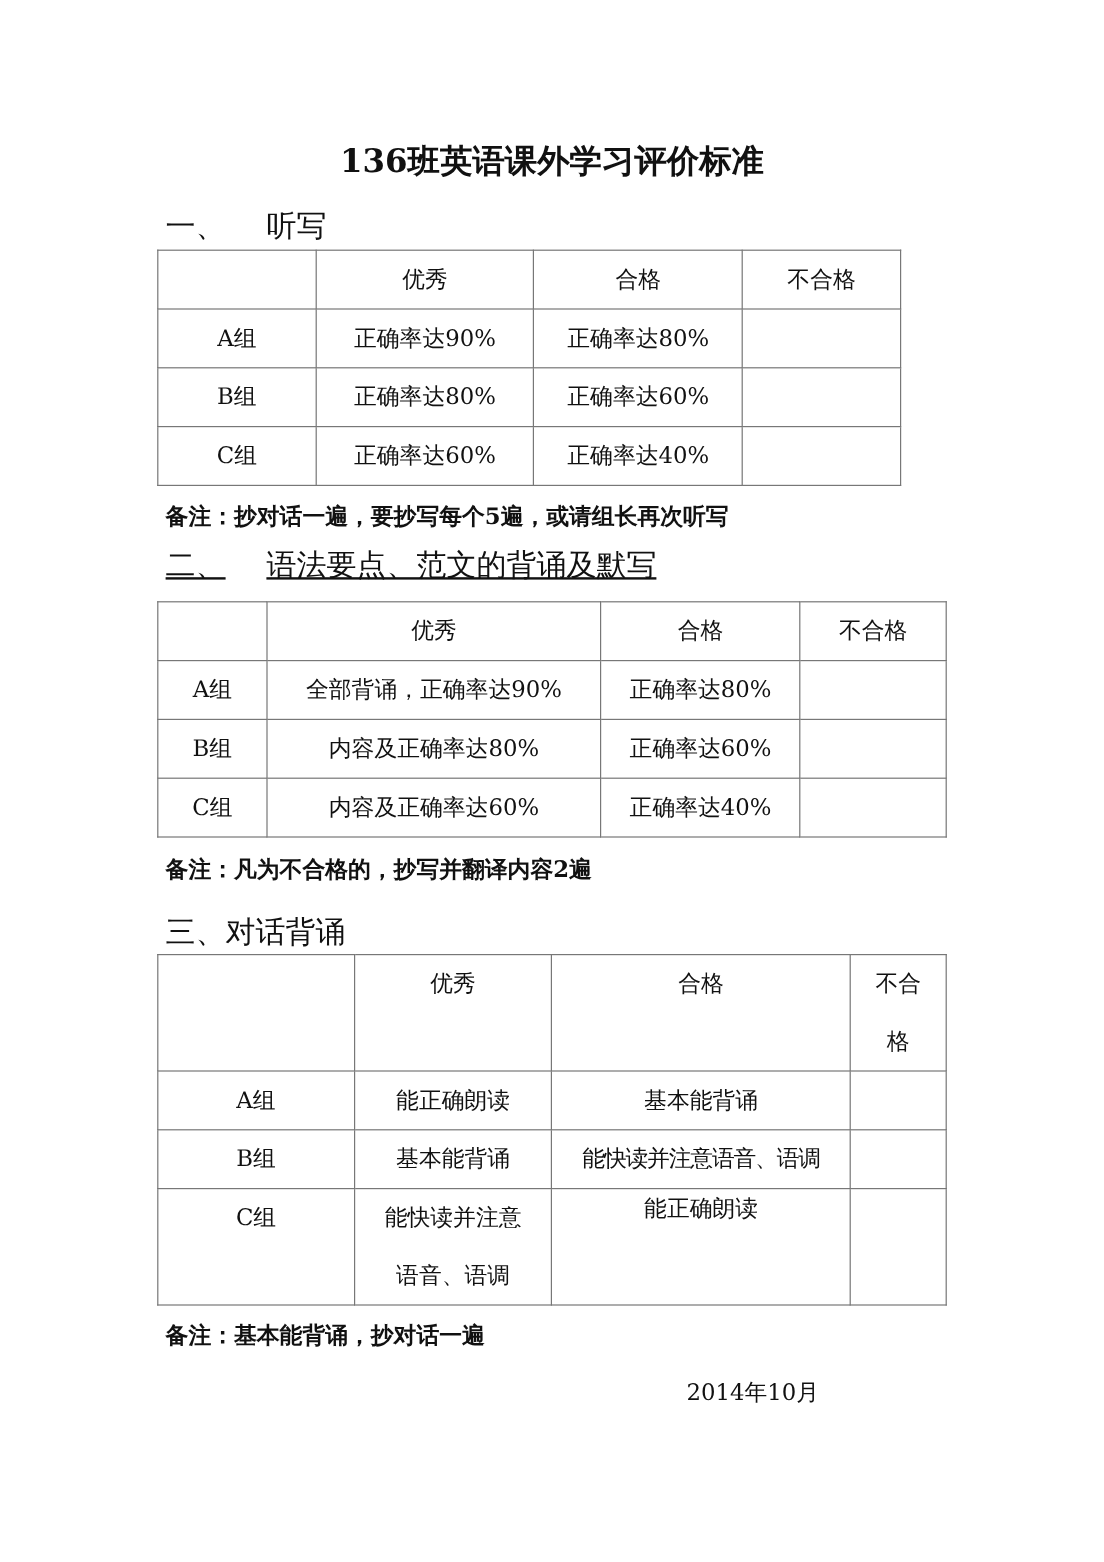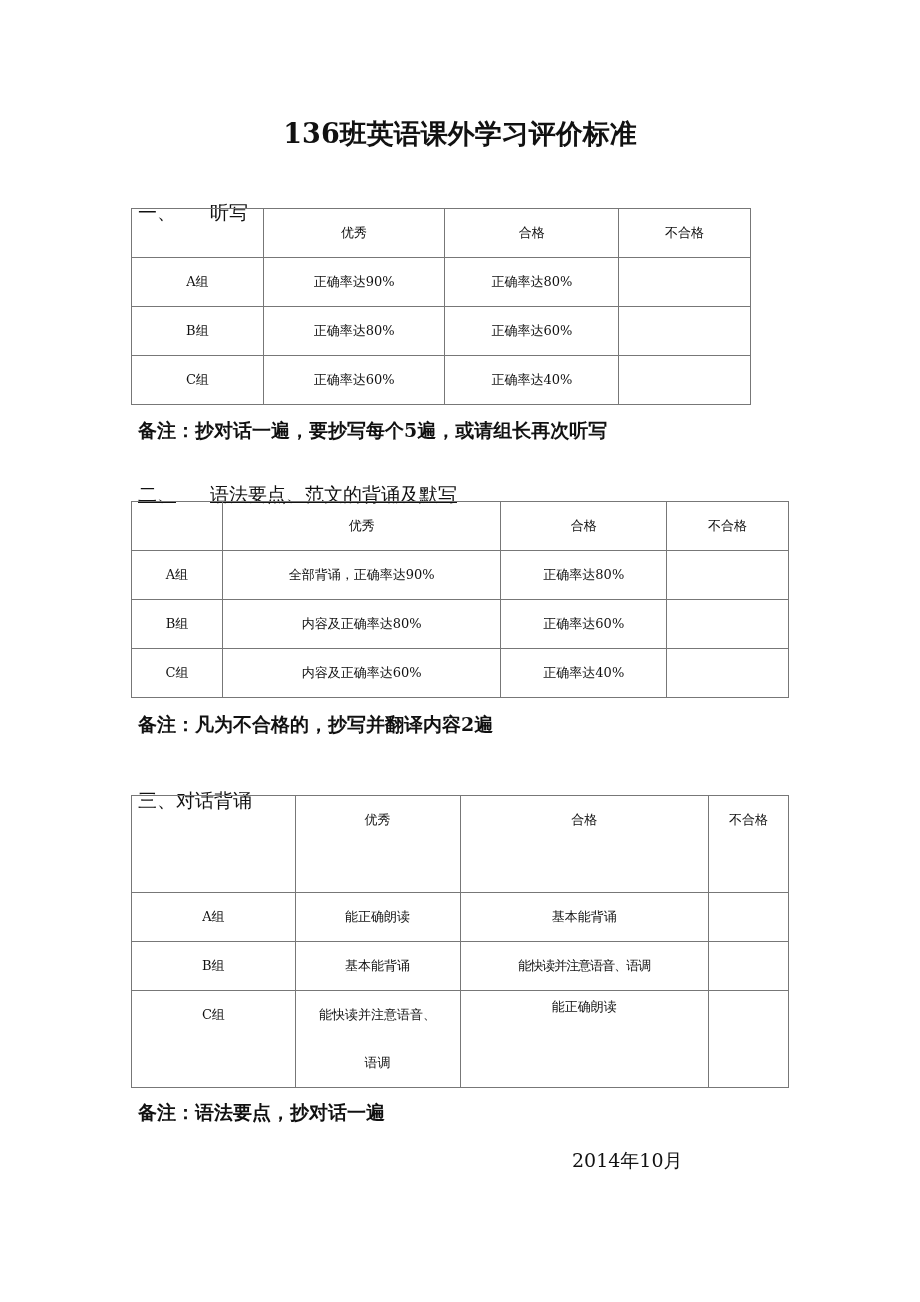--- a/index.html
+++ b/index.html
@@ -1,21 +1,21 @@
 <!DOCTYPE html>
 <html><head>
 <meta charset="utf-8">
 <style>
   html, body { margin:0; padding:0; background:#ffffff; }
   body { width:920px; height:1302px; position:relative; font-family:"DejaVu Serif","Liberation Serif",serif; color:#111; }
   .abs { position:absolute; }
   .title { left:0; width:920px; top:116px; text-align:center; font-size:27px; font-weight:bold; letter-spacing:0px; }
-  .section { font-size:19px; left:138px;margin-top:28px; }
+  .section { font-size:25px; left:138px; }
   .note { font-size:19px; font-weight:bold; left:138px; }
-  table { position:absolute; border-collapse:collapse; font-size:13px; }
+  table { position:absolute; border-collapse:collapse; font-size:19px; }
   td { border:1.5px solid #777; text-align:center; padding:0; vertical-align:middle; }
   .date { font-size:19px; left:572px; top:1148px; }
   .cell-top { vertical-align:top; padding-top:10px; line-height:48px; }
 </style>
 </head>
 <body>
 
 <div class="abs title">136班英语课外学习评价标准</div>
 
 <div class="abs section" style="top:172px;">
@@ -124,15 +124,15 @@
     <td></td>
   </tr>
   <tr style="height:97px">
     <td class="cell-top" style="line-height:28px;padding-top:10px;">C组</td>
     <td class="cell-top" style="line-height:48px;padding:0 18px;">能快读并注意语音、语调</td>
     <td class="cell-top" style="line-height:28px;padding-top:2px;">能正确朗读</td>
     <td></td>
   </tr>
 </tbody>
   </table>
-<div class="abs note" style="top:1100px;">备注：语法要点，抄对话一遍</div>
+<div class="abs note" style="top:1100px;">备注：基本能背诵，抄对话一遍</div>
 
 <div class="abs date">2014年10月</div>
 
 </body></html>

